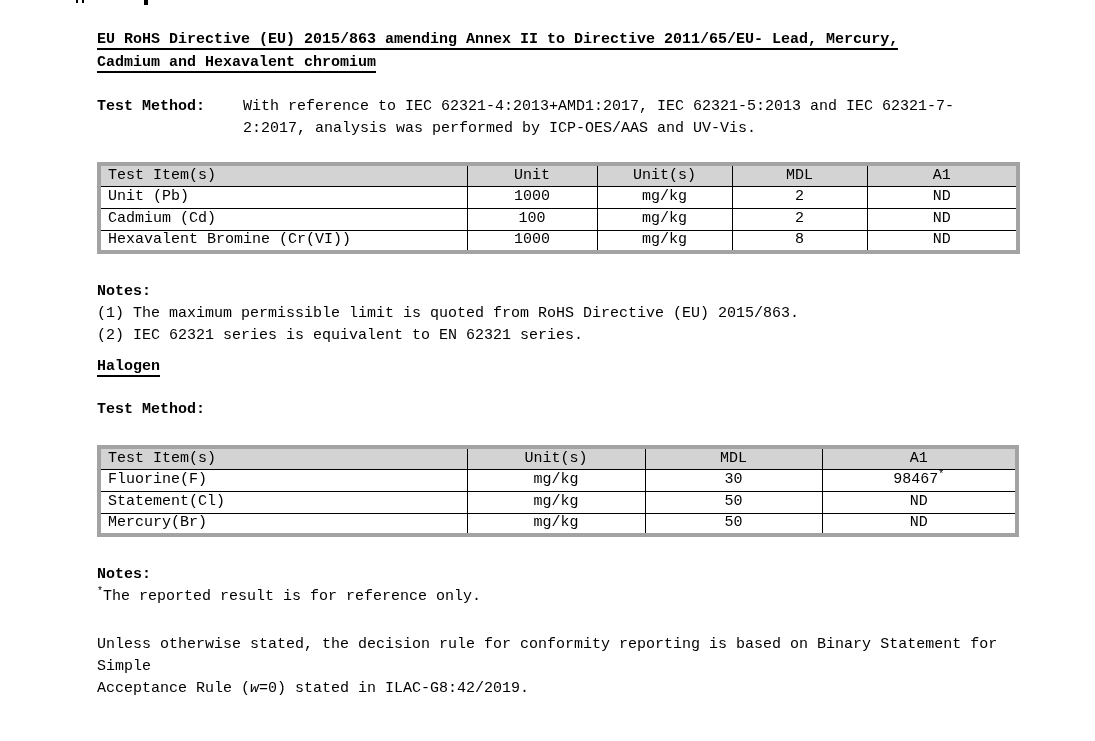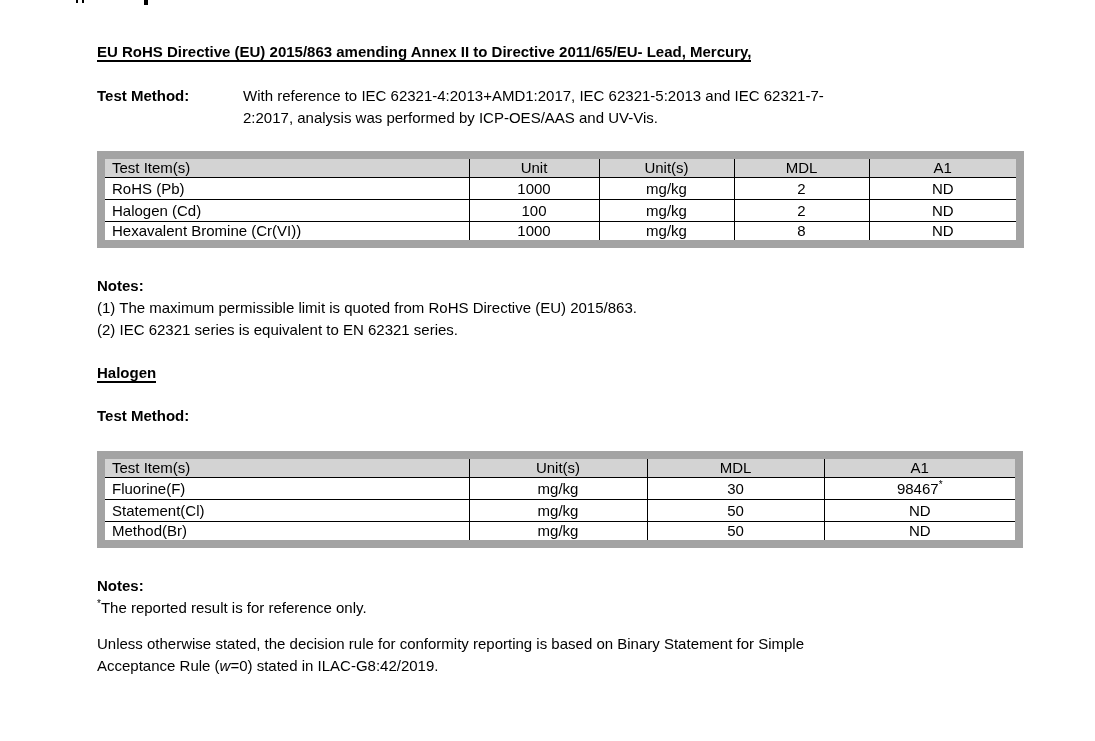--- a/index.html
+++ b/index.html
@@ -6,37 +6,38 @@
   html, body {
     width: 1095px; height: 741px;
     background: #ffffff;
     font-family: "Liberation Sans", sans-serif;
     font-size: 15px; color: #000;
     overflow: hidden;
   }
   .page {
     position: relative;
     width: 1095px; height: 741px;
-    padding: 40px 79px 0 97px;
+    padding: 28px 79px 0 97px;
+    font-family: Liberation Mono, monospace;
   }
   .remnant { position: absolute; background: #000; }
   .r1 { left: 76px;  top: 0; width: 2px; height: 3px; }
   .r2 { left: 82px;  top: 0; width: 2px; height: 3px; }
   .r3 { left: 144px; top: 0; width: 4px; height: 5px; }
 
   .doc-heading { font-weight: bold; line-height: 23px; }
   .doc-heading .u { border-bottom: 2px solid #000; padding-bottom: 0px; }
 
   .tm-block { display: flex; margin-top: 22px; }
   .tm-label { font-weight: bold; width: 146px; flex: 0 0 146px; line-height: 22px; }
   .tm-text  { line-height: 22px; }
 
   table.results {
     border-collapse: collapse;
-    border: 8px solid #a3a3a3;
+    border: 4px solid #a3a3a3;
     table-layout: fixed;
     margin-top: 22px;
   }
   table.results td, table.results th {
     border: 1px solid #000;
     height: 22px;
     padding: 0;
     font-weight: normal;
     text-align: center;
     line-height: 18px;
@@ -45,42 +46,43 @@
     white-space: nowrap;
   }
   table.results th { background: #d3d3d3; }
   table.results .cell-item { text-align: left; padding-left: 7px; }
   table.t1 { width: 919px; }
   table.t2 { width: 918px; }
 
   .notes-block { margin-top: 27px; line-height: 22px; }
   .notes-label { font-weight: bold; }
 
-  .halogen-heading { margin-top: 20px; font-weight: bold; line-height: 23px; }
+  .halogen-heading { margin-top: 8px; font-weight: bold; line-height: 23px; }
   .halogen-heading .u { border-bottom: 2px solid #000; }
 
   .tm-block2 { margin-top: 21px; }
   table.t2 { margin-top: 24px; }
   .notes-block2 { margin-top: 27px; }
 
-  .footer-par { margin-top: 14px; line-height: 22px; }
+  .footer-par { margin-top: 26px; line-height: 22px; }
   .w-ital { font-style: italic; }
   sup { font-size: 10px; vertical-align: super; line-height: 0; }
 </style>
 </head>
 <body>
 
 <div class="page">
 
   <div class="remnant r1"></div>
   <div class="remnant r2"></div>
   <div class="remnant r3"></div>
 
   <div class="doc-heading">
     <div><span class="u">EU RoHS Directive (EU) 2015/863 amending Annex II to Directive 2011/65/EU- Lead, Mercury,</span></div>
+    <div><span class="u">Cadmium and Hexavalent chromium</span></div>
   </div>
 
   <div class="tm-block">
     <div class="tm-label">Test Method:</div>
     <div class="tm-text">
       <div>With reference to IEC 62321-4:2013+AMD1:2017, IEC 62321-5:2013 and IEC 62321-7-</div>
       <div>2:2017, analysis was performed by ICP-OES/AAS and UV-Vis.</div>
     </div>
   </div>
 
@@ -96,28 +98,28 @@
       <tr>
         <th class="cell-item">Test Item(s)</th>
         <th>Unit</th>
         <th>Unit(s)</th>
         <th>MDL</th>
         <th>A1</th>
       </tr>
     </thead>
     <tbody>
       <tr>
-        <td class="cell-item">RoHS (Pb)</td>
+        <td class="cell-item">Unit (Pb)</td>
         <td>1000</td>
         <td>mg/kg</td>
         <td>2</td>
         <td>ND</td>
       </tr>
       <tr>
-        <td class="cell-item">Halogen (Cd)</td>
+        <td class="cell-item">Cadmium (Cd)</td>
         <td>100</td>
         <td>mg/kg</td>
         <td>2</td>
         <td>ND</td>
       </tr>
       <tr>
         <td class="cell-item">Hexavalent Bromine (Cr(VI))</td>
         <td>1000</td>
         <td>mg/kg</td>
         <td>8</td>
@@ -162,21 +164,21 @@
         <td>30</td>
         <td><span>98467</span><sup>*</sup></td>
       </tr>
       <tr>
         <td class="cell-item">Statement(Cl)</td>
         <td>mg/kg</td>
         <td>50</td>
         <td>ND</td>
       </tr>
       <tr>
-        <td class="cell-item">Method(Br)</td>
+        <td class="cell-item">Mercury(Br)</td>
         <td>mg/kg</td>
         <td>50</td>
         <td>ND</td>
       </tr>
     </tbody>
   </table>
 
   <div class="notes-block notes-block2">
     <div class="notes-label">Notes:</div>
     <div><sup>*</sup><span>The reported result is for reference only.</span></div>

